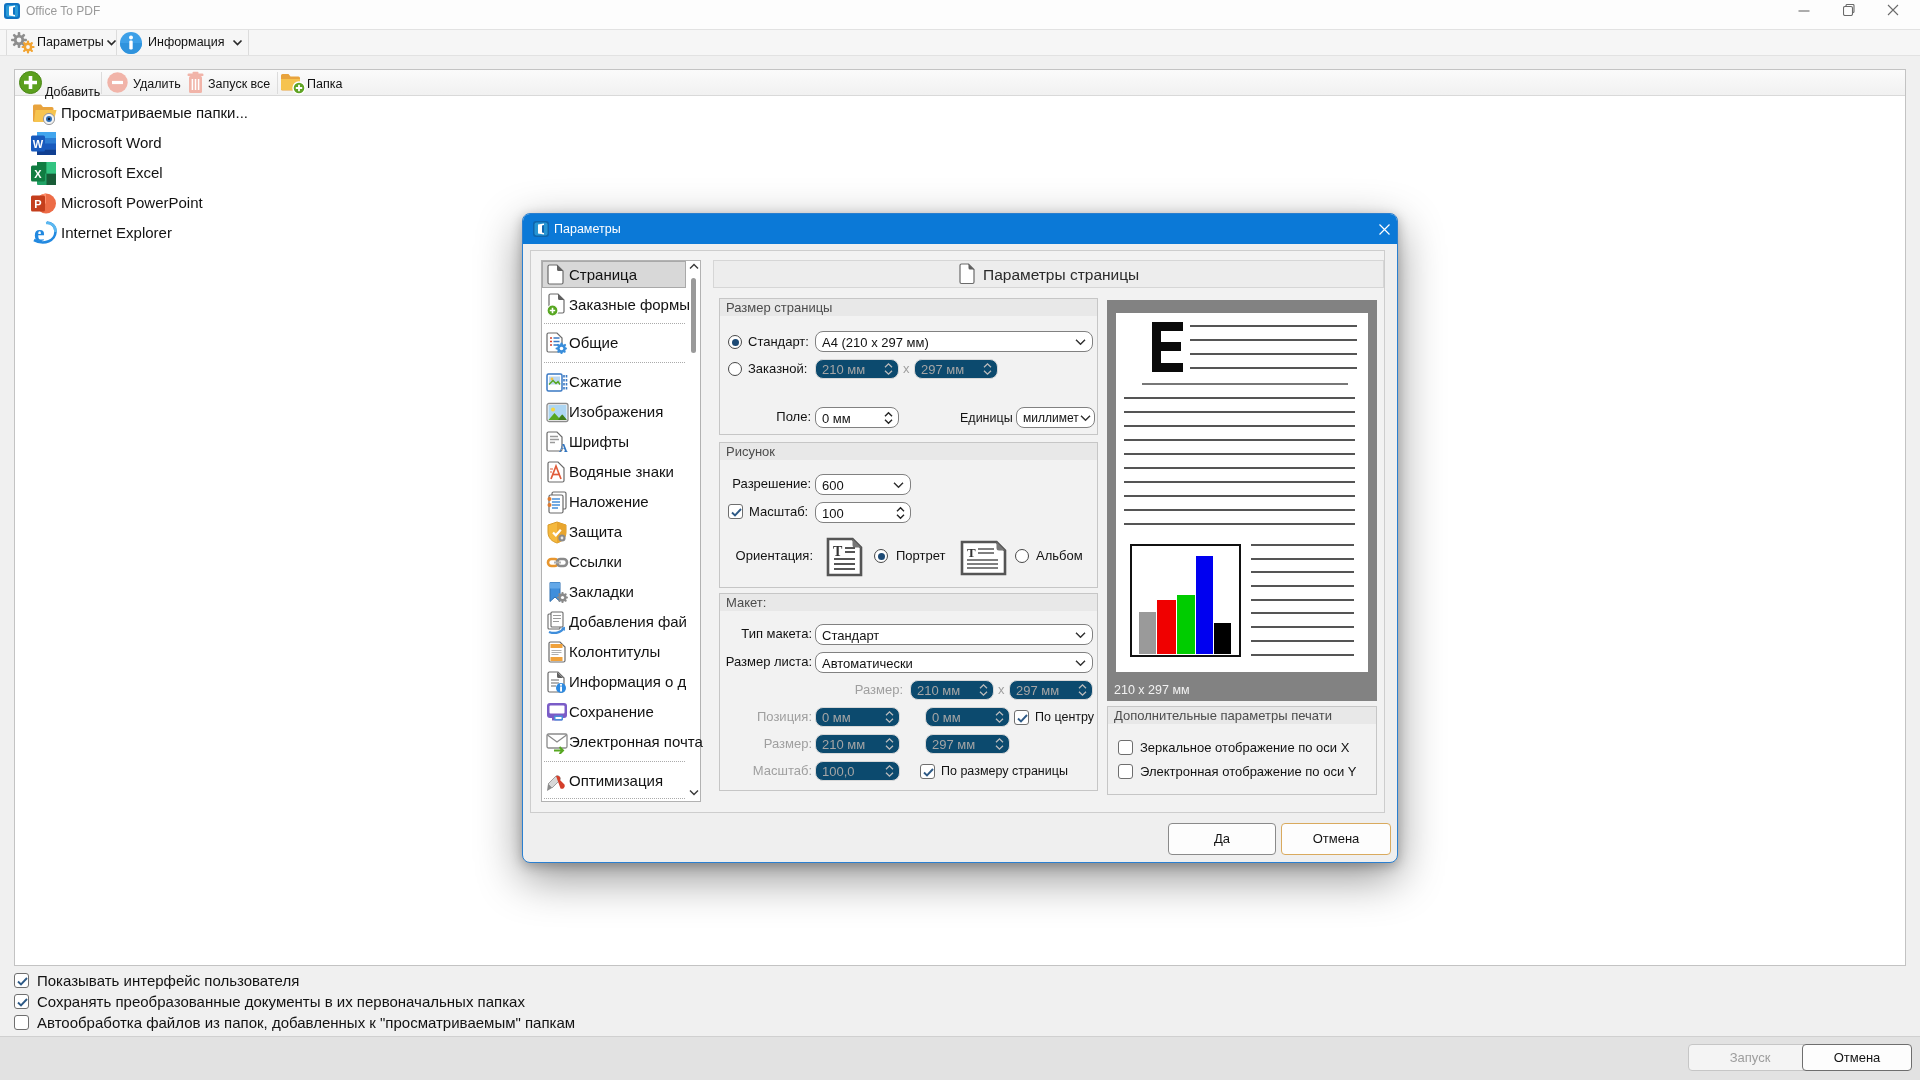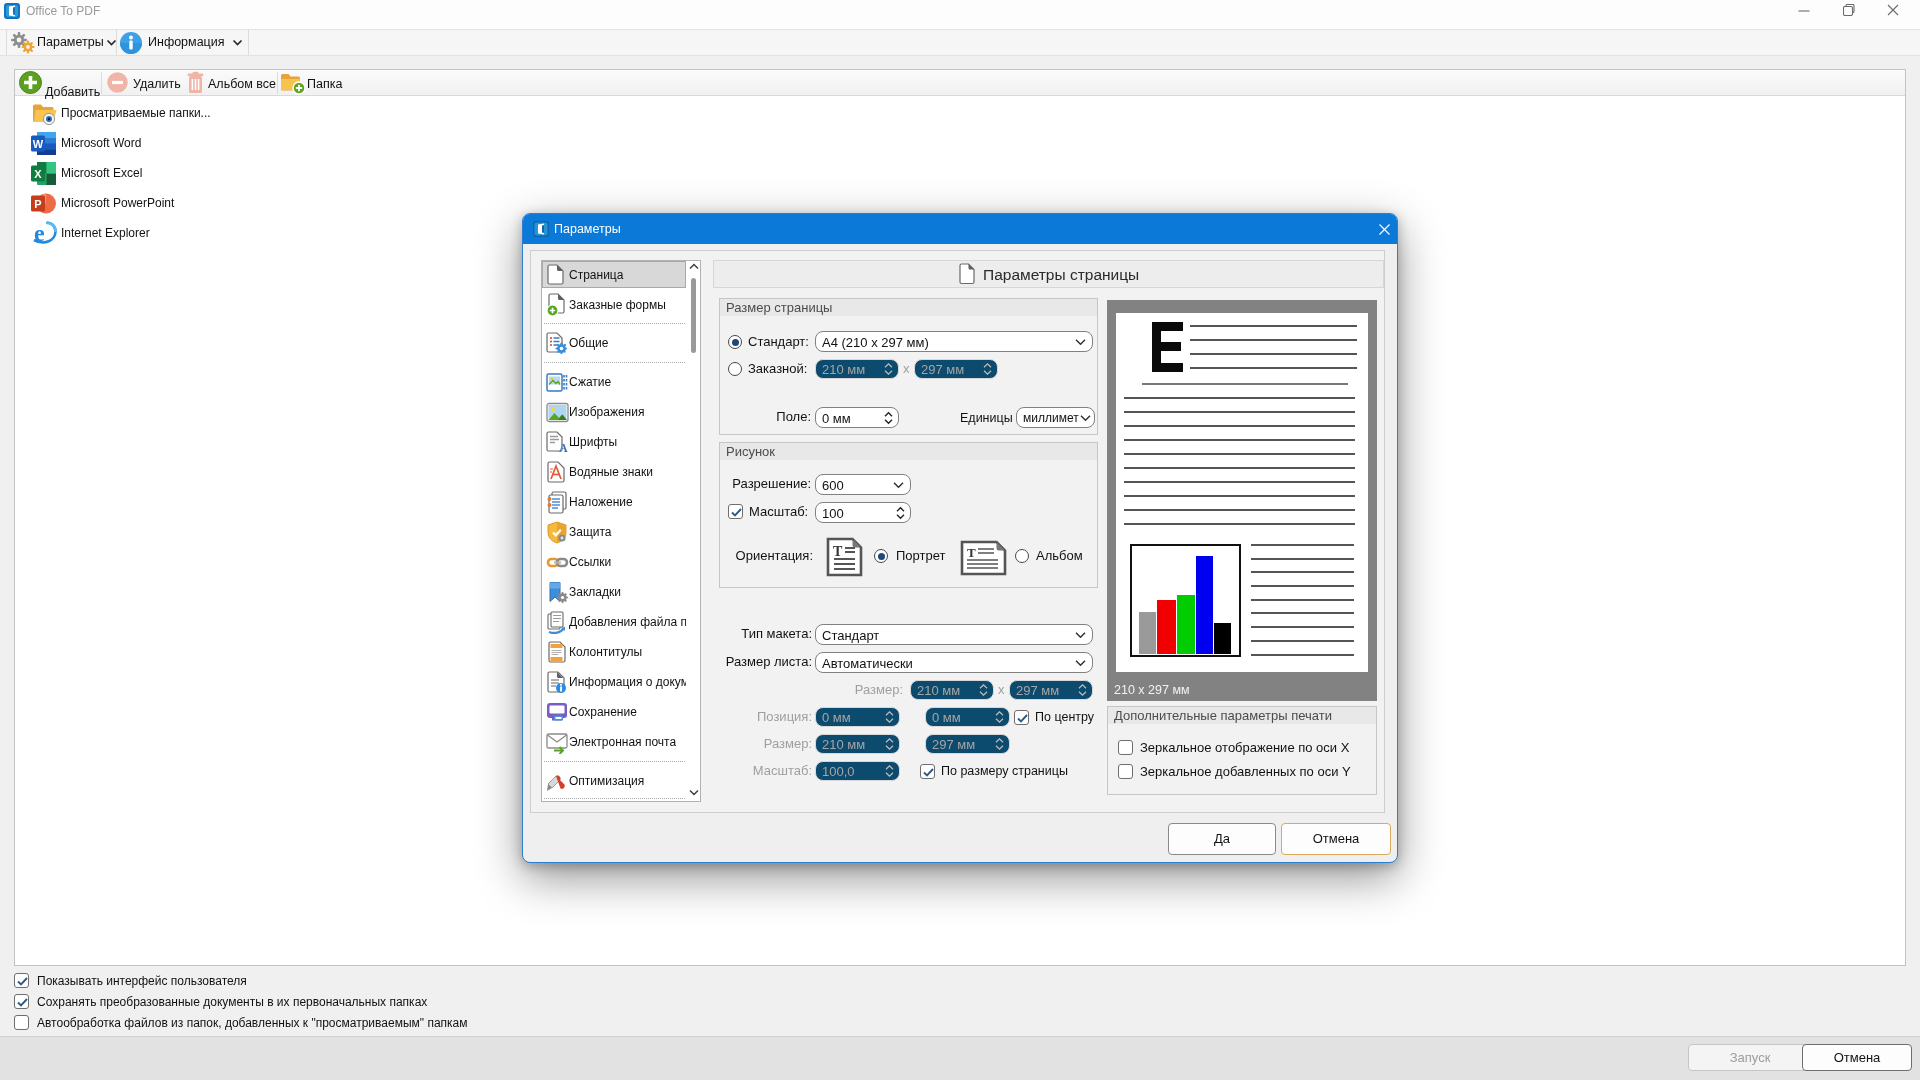--- a/index.html
+++ b/index.html
@@ -13,21 +13,21 @@
 .fld.dis span{color:#a5a5a5}
 .cv{position:absolute;right:6px;top:50%;transform:translateY(-50%)}
 .ud{position:absolute;right:5px;top:50%;transform:translateY(-50%)}
 .cb{position:absolute;width:15px;height:15px;background:#fff;border:1px solid #6e6e6e;border-radius:3px}
 .cb svg{position:absolute;left:1px;top:2px}
 .rad{position:absolute;width:14px;height:14px;border:1.5px solid #484848;border-radius:50%;background:#fff}
 .rad.sel::after{content:"";position:absolute;inset:2.5px;background:#1d4a75;border-radius:50%}
 .grp{position:absolute;border:1px solid #c6c6c6}
 .grp .hd{height:17px;background:#e8e8e8;font-size:13px;color:#4c4c4c;padding-left:6px;line-height:17px;white-space:nowrap}
 .sep{position:absolute;background:#dcdcdc}
-.row{position:absolute;height:18px;line-height:18px;font-size:12px;color:#121212;white-space:nowrap}
+.row{position:absolute;height:18px;line-height:18px;font-size:15px;color:#121212;white-space:nowrap}
 .btn{position:absolute;background:#fdfdfd;border:1px solid #8a8a8a;border-radius:4px;font-size:13px;color:#121212;text-align:center}
 </style></head><body>
 
 <div class="abs" style="left:0;top:0;width:1920px;height:29px;background:#fdfdfd"></div>
 <svg class="abs" style="left:4px;top:3px" width="16" height="16" viewBox="0 0 16 16">
     <rect x="0" y="0" width="16" height="16" rx="3" fill="#1073c2"></rect>
     <rect x="2" y="2" width="12" height="12" rx="2" fill="#2a9bd8"></rect>
     <path d="M5 3.5 L11 2.5 L11 13.5 L5 12.5 Z" fill="#fff"></path>
     <path d="M9 4.5 L11 4 L11 12 L9 11.5 Z" fill="#1073c2"></path>
   </svg>
@@ -106,21 +106,21 @@
     <circle cx="10.5" cy="10.5" r="10.2" fill="#f1b4a9"></circle>
     <path d="M5 10.5h11" stroke="#fff" stroke-width="3.2"></path>
   </svg>
 <div class="row gray" style="left:133px;top:75px;font-size:12.5px">Удалить</div>
 <svg class="abs" style="left:186px;top:71px" width="19" height="23" viewBox="0 0 19 23">
     <rect x="3" y="5" width="13" height="17" rx="1.5" fill="#f1b4a9"></rect>
     <rect x="1.5" y="2.5" width="16" height="2.6" rx="1.2" fill="#f1b4a9"></rect>
     <rect x="6.5" y="0.8" width="6" height="2.4" rx="1" fill="#f1b4a9"></rect>
     <path d="M6.4 8v11M9.5 8v11M12.6 8v11" stroke="#fff" stroke-width="1.5"></path>
   </svg>
-<div class="row gray" style="left:208px;top:75px;font-size:12.5px">Альбом все</div>
+<div class="row gray" style="left:208px;top:75px;font-size:12.5px">Запуск все</div>
 <svg class="abs" style="left:280px;top:71px" width="26" height="24" viewBox="0 0 26 24">
     <path d="M1 4.5 a1.5 1.5 0 0 1 1.5-1.5 h6 l2 2.5 h8 a1.5 1.5 0 0 1 1.5 1.5 v11 a1.5 1.5 0 0 1 -1.5 1.5 h-16 a1.5 1.5 0 0 1 -1.5 -1.5 Z" fill="#e8a33d"></path>
     <path d="M1 8 h19 v9.5 a1.5 1.5 0 0 1 -1.5 1.5 h-16 a1.5 1.5 0 0 1 -1.5 -1.5 Z" fill="#f6c34f"></path>
     <circle cx="19" cy="17" r="6" fill="#60a424" stroke="#fff" stroke-width="1.4"></circle>
     <path d="M19 13.8v6.4M15.8 17h6.4" stroke="#fff" stroke-width="1.8"></path>
   </svg>
 <div class="row" style="left:307px;top:75px;font-size:12.5px">Папка</div>
 
 <svg class="abs" style="left:32px;top:101px" width="25" height="25" viewBox="0 0 25 25">
     <path d="M1 5 a1.5 1.5 0 0 1 1.5-1.5 h6.5 l2 2.5 h9 a1.5 1.5 0 0 1 1.5 1.5 v12 a1.5 1.5 0 0 1 -1.5 1.5 h-17.5 a1.5 1.5 0 0 1 -1.5 -1.5 Z" fill="#e8a33d"></path>
@@ -446,20 +446,23 @@
 <div class="lb" style="left:373px;top:333px">Портрет</div>
 <svg class="abs" style="left:437px;top:326px" width="47" height="36" viewBox="0 0 47 36">
       <path d="M2 2 h34.5 l8.5 8.5 V34 H2 Z" fill="#fff" stroke="#555" stroke-width="2.6"></path>
       <path d="M36.5 2 l8.5 8.5 h-6 a2.5 2.5 0 0 1 -2.5 -2.5 Z" fill="#777"></path>
       <text x="7" y="17" font-family="Liberation Serif" font-size="13" font-weight="bold" fill="#333">T</text>
       <path d="M18 9h16M18 13h16M7 20h31M7 24h31M7 28h31" stroke="#555" stroke-width="1.7"></path>
     </svg>
 <div class="rad" style="left:492px;top:335px"></div>
 <div class="lb" style="left:513px;top:333px">Альбом</div>
 
+<div class="grp" style="left:196px;top:379px;width:379px;height:198px">
+      <div class="hd">Макет:</div>
+    </div>
 <div class="lb lbr" style="left:189px;top:411px;width:100px">Тип макета:</div>
 <div class="fld" style="left:292px;top:410px;width:278px;height:21px">
       <span>Стандарт</span>
       <svg class="cv" width="11" height="7" viewBox="0 0 11 7">
         <path d="M1 1.2l4.5 4.5L10 1.2" fill="none" stroke="#333" stroke-width="1.5"></path>
       </svg>
     </div>
 <div class="lb lbr" style="left:189px;top:439px;width:100px">Размер листа:</div>
 <div class="fld" style="left:292px;top:438px;width:278px;height:21px">
       <span>Автоматически</span>
@@ -552,17 +555,17 @@
 <div class="abs" style="left:135px;top:231px;width:103px;height:112px;background:repeating-linear-gradient(to bottom,#555 0 2px,transparent 2px 13.7px)"></div>
 </div>
 <div class="abs" style="left:591px;top:469px;font-size:12.5px;color:#f2f2f2">210 x 297 мм</div>
 
 <div class="grp" style="left:584px;top:492px;width:270px;height:89px">
       <div class="hd">Дополнительные параметры печати</div>
     </div>
 <div class="cb" style="left:595px;top:526px"></div>
 <div class="lb" style="left:617px;top:525px">Зеркальное отображение по оси X</div>
 <div class="cb" style="left:595px;top:550px"></div>
-<div class="lb" style="left:617px;top:549px">Зеркальное добавленных по оси Y</div>
+<div class="lb" style="left:617px;top:549px">Электронная отображение по оси Y</div>
 
 <div class="btn" style="left:645px;top:609px;width:108px;height:32px;line-height:30px">Да</div>
 <div class="btn" style="left:758px;top:609px;width:110px;height:32px;line-height:30px;border-color:#d9aa5e">Отмена</div>
 </div>
 
 </body></html>

